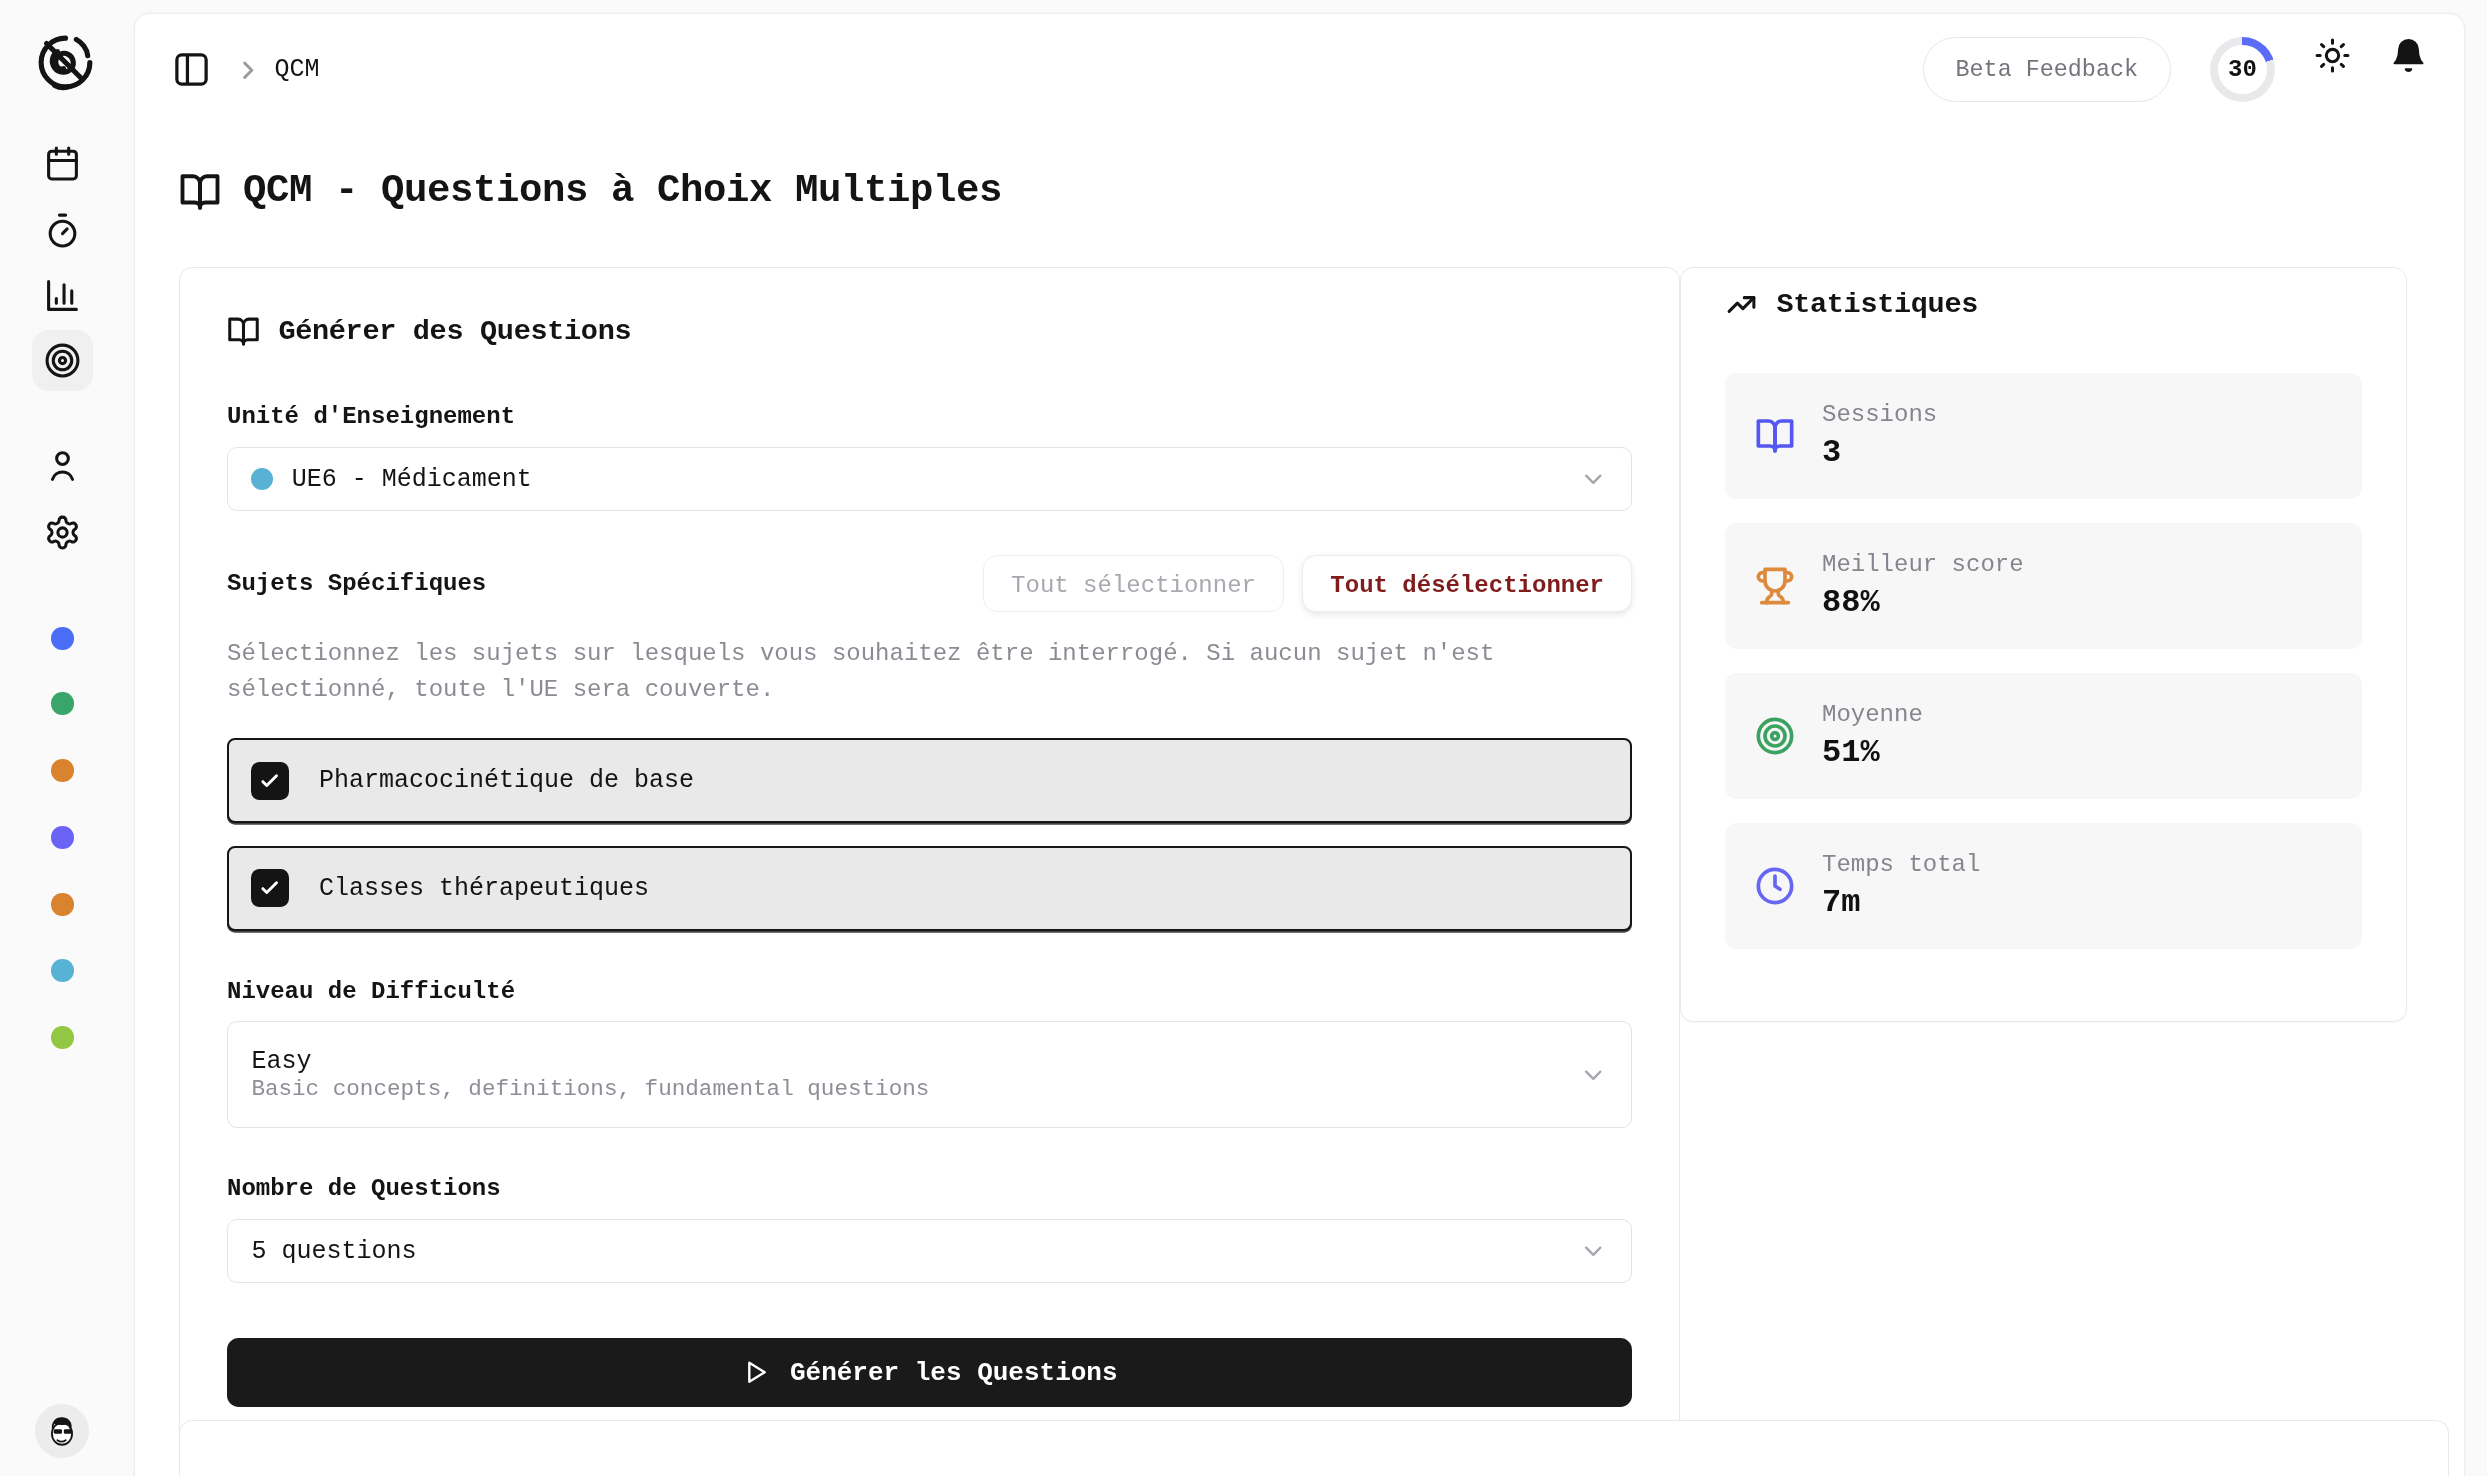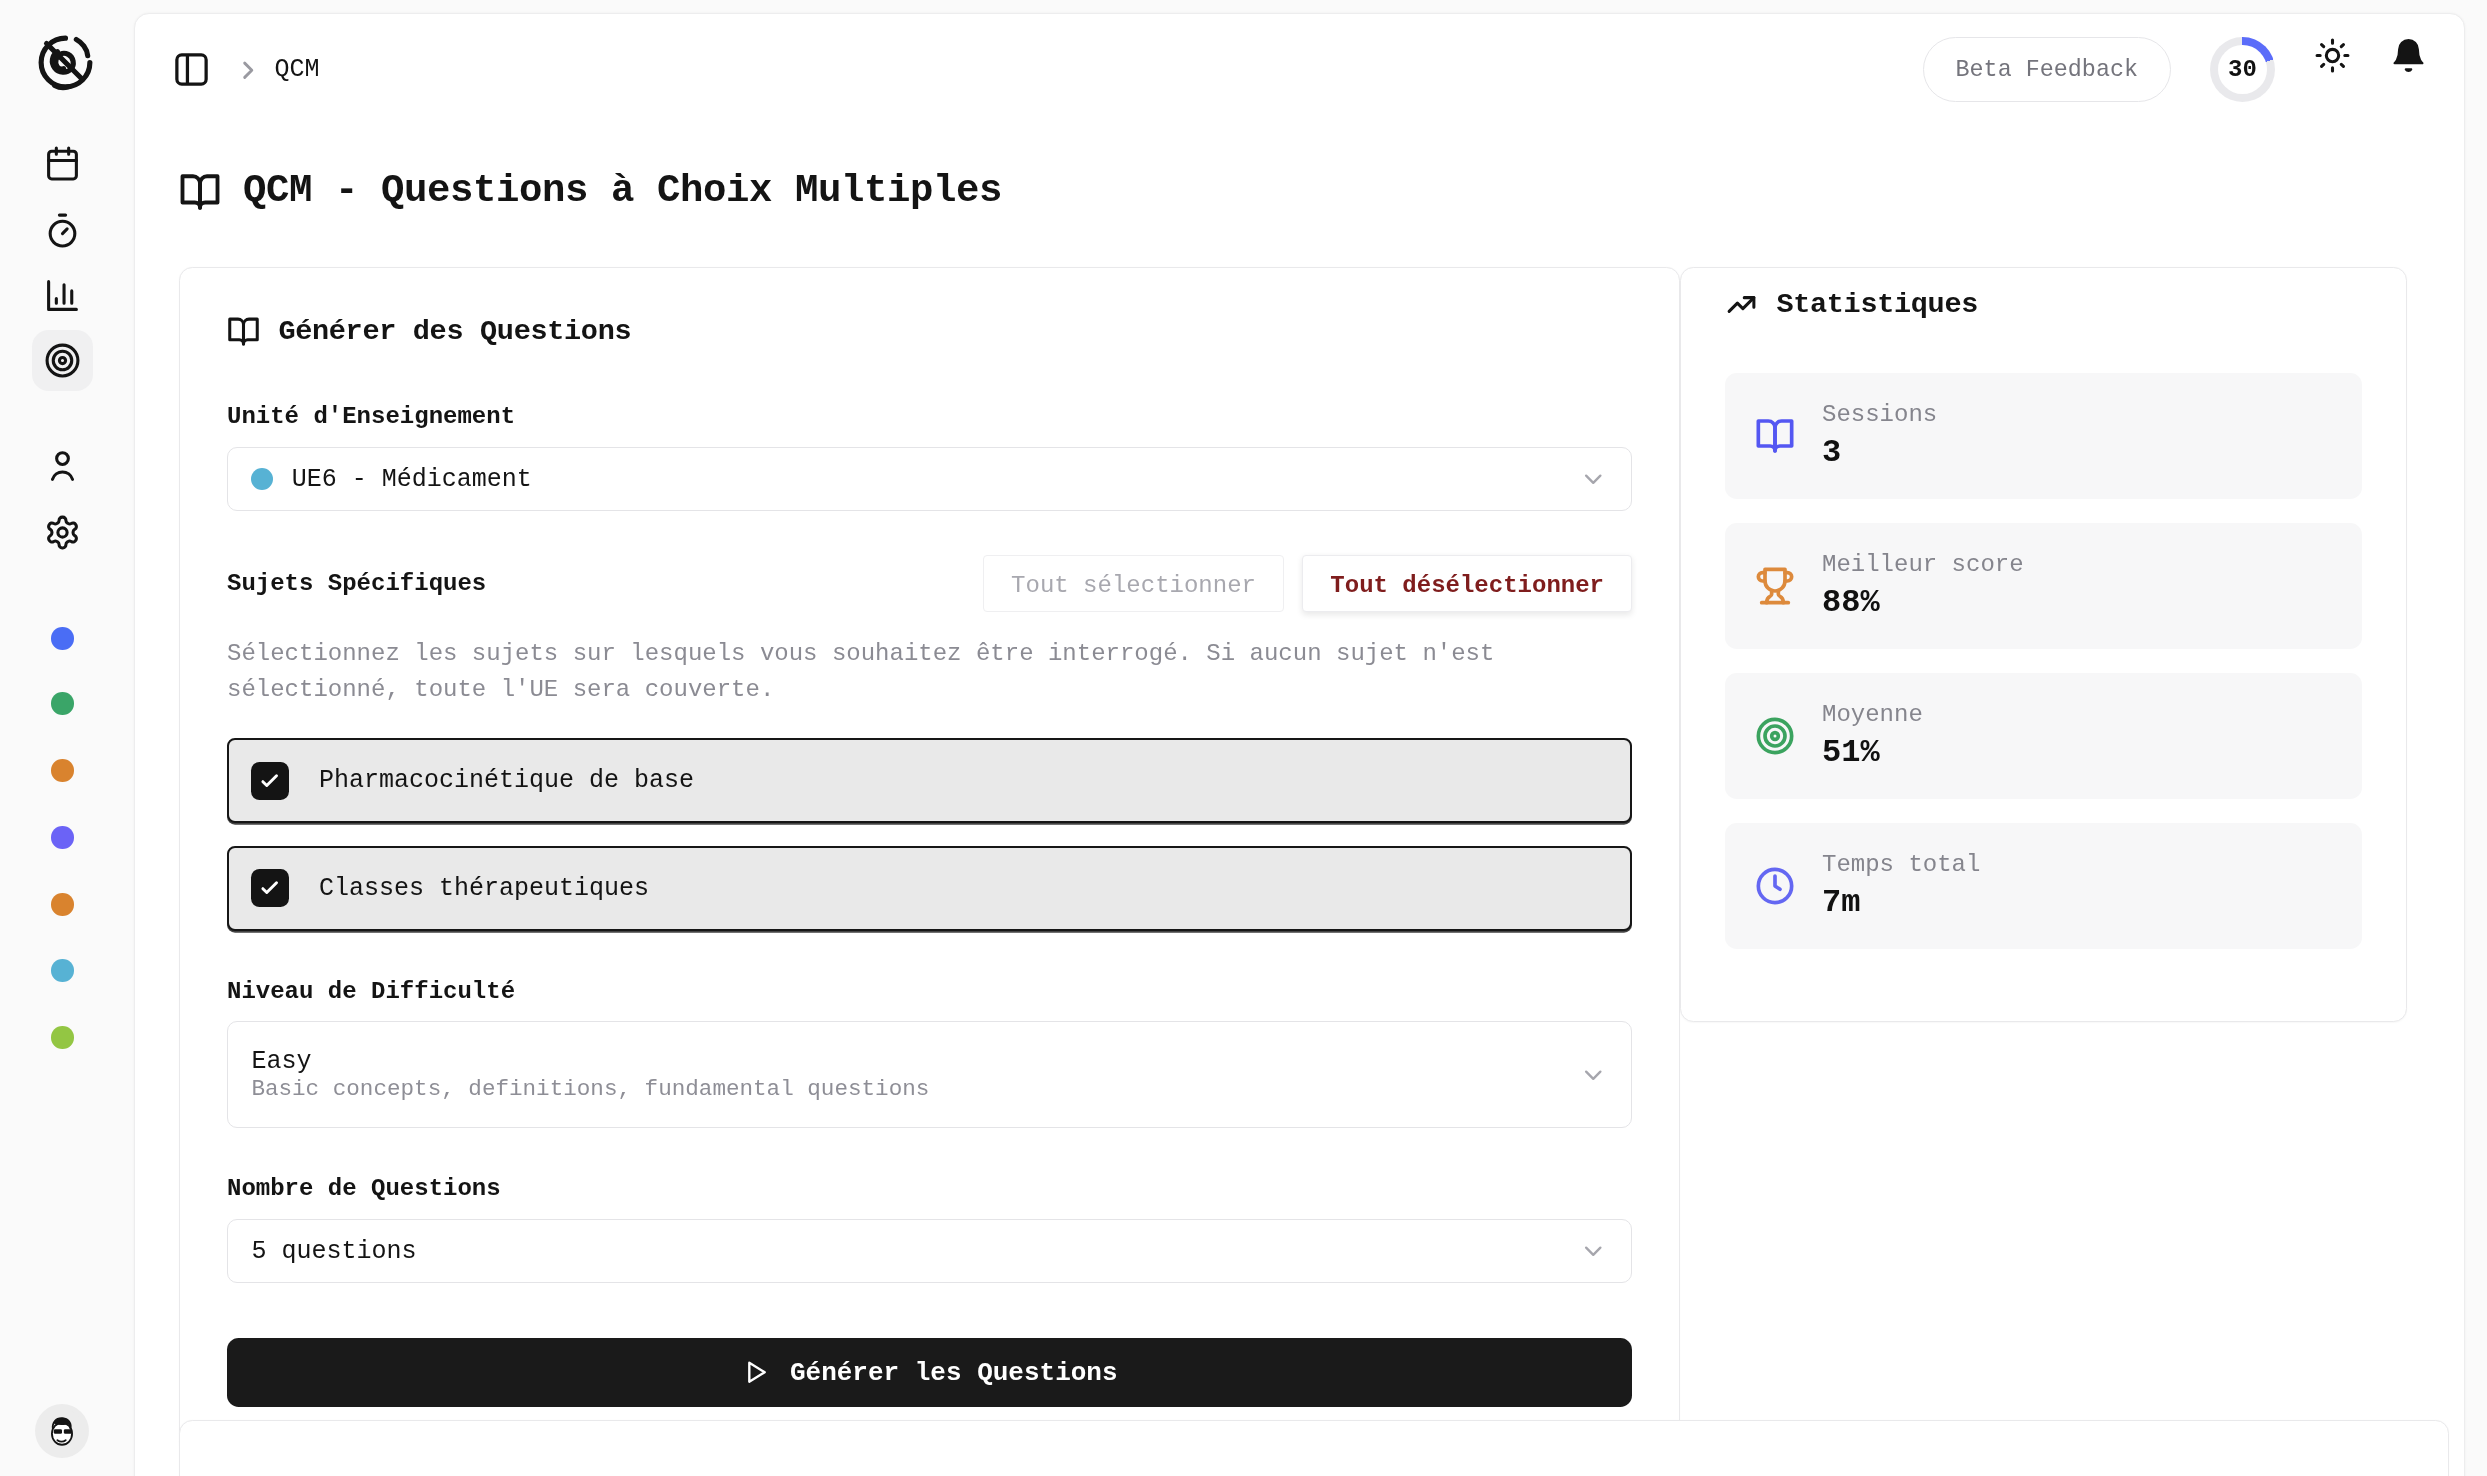--- a/index.html
+++ b/index.html
@@ -51,21 +51,21 @@
           padding:0 23.4px;gap:18.4px;cursor:pointer;background:#fff;}
   .select .sel-text{font-size:25px;}
   .select .chev{width:28.5px;height:28.5px;color:#a6a6ad;margin-left:auto;}
   .ue-dot{width:22px;height:22px;border-radius:50%;}
   .select-tall{height:107px;}
   .sel-col .sel-text{display:block;}
   .sel-desc{font-size:22.6px;color:#8e8e96;margin-top:6.7px;}
 
   .subjects-head{display:flex;align-items:center;justify-content:space-between;margin:44px 0 20px;}
   .subj-btns{display:flex;gap:18.4px;}
-  .pill-btn{height:57px;border-radius:4px;padding:16px 27px;font-size:24px;background:#fff;cursor:pointer;font-family:inherit;}
+  .pill-btn{height:57px;border-radius:14px;padding:16px 27px;font-size:24px;background:#fff;cursor:pointer;font-family:inherit;}
   .pill-muted{border:1.7px solid #efeff1;color:#a8a8af;font-weight:500;}
   .pill-solid{border:1.7px solid #ececef;color:#7f1d1d;font-weight:600;box-shadow:0 2.5px 6.7px rgba(0,0,0,.09);}
 
   .helper{font-size:24px;line-height:1.5;color:#8b8b93;margin-bottom:30px;max-width:1348px;}
 
   .cb-row{height:85px;background:#e9e9e9;border:2.5px solid #161616;border-radius:8px;
           display:flex;align-items:center;gap:30px;padding:0 22px;margin-bottom:22.6px;
           box-shadow:0 1.7px 0 rgba(20,20,20,.8);cursor:pointer;}
   .cb-box{width:38px;height:38px;background:#141414;border-radius:8.4px;display:flex;align-items:center;justify-content:center;}
   .cb-box svg{width:23.4px;height:23.4px;color:#fff;}

